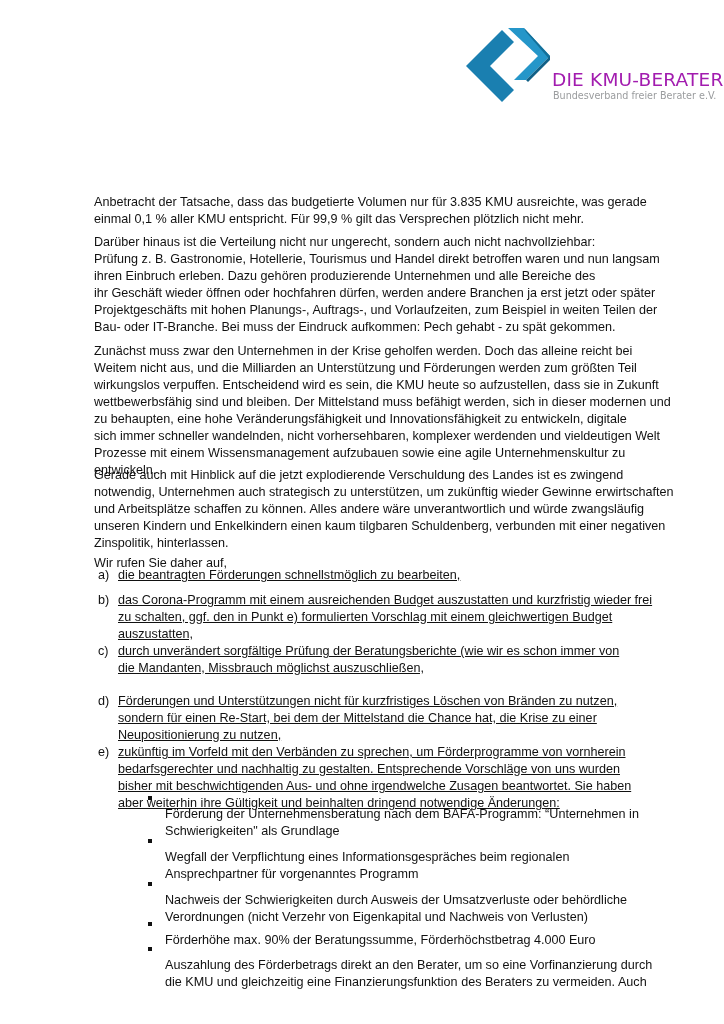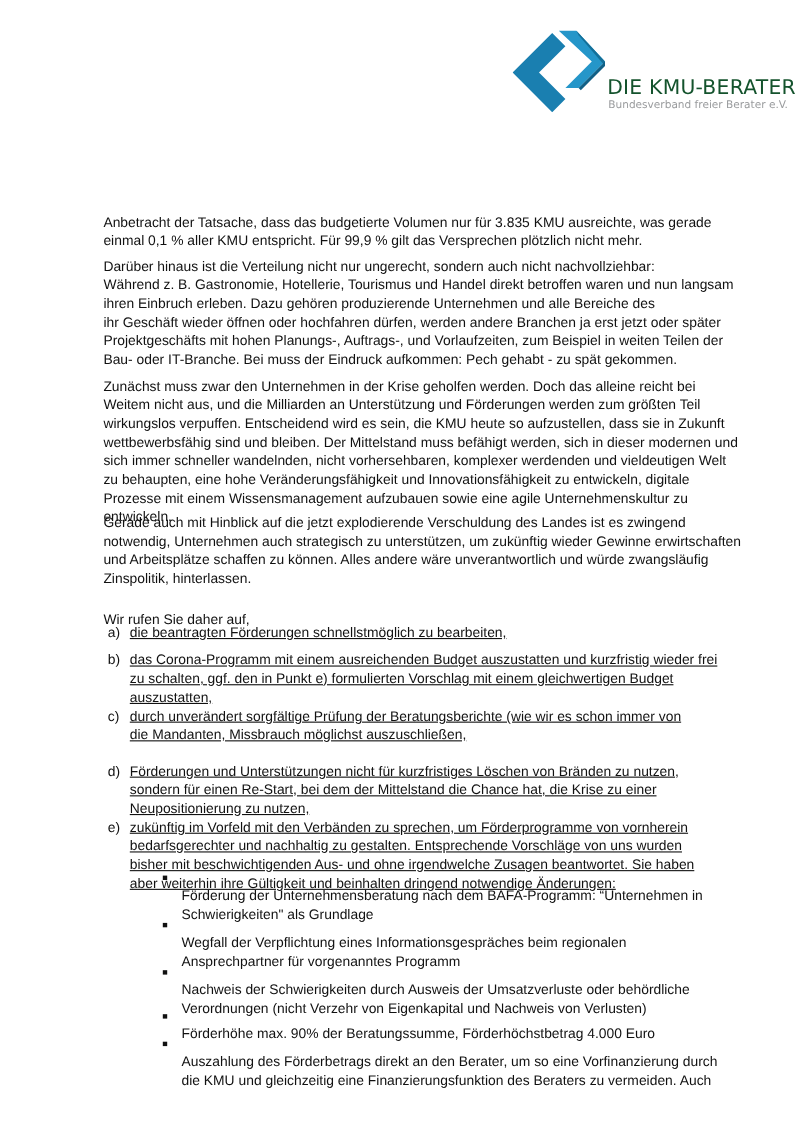--- a/index.html
+++ b/index.html
@@ -6,21 +6,21 @@
   body {
     width: 724px; height: 1024px; position: relative; overflow: hidden;
     background: #ffffff; color: #111111;
     font-family: "Liberation Sans", sans-serif;
   }
   .logo { position: absolute; left: 466px; top: 26px; width: 240px; height: 80px; }
   .logo svg { position: absolute; left: 0; top: 0; }
   .logo-title {
     position: absolute; left: 86px; top: 44px;
     font-family: "DejaVu Sans", sans-serif; font-size: 18.5px; letter-spacing: 0.2px;
-    color: #14532d; white-space: nowrap; line-height: 20px;
+    color: #a21caf; white-space: nowrap; line-height: 20px;
   }
   .logo-sub {
     position: absolute; left: 87px; top: 64px;
     font-family: "DejaVu Sans", sans-serif; font-size: 9.6px;
     color: #9a9c9e; white-space: nowrap; line-height: 12px;
   }
 
   .content { position: absolute; left: 78px; top: 178px; width: 590px; font-size: 12.6px; line-height: 17px; }
   .para { margin: 16px; }
   .p1 { position: absolute; top: 0; }
@@ -64,42 +64,43 @@
 
 <div class="content">
 
   <p class="para p1">
     <span class="line">Anbetracht der Tatsache, dass das budgetierte Volumen nur für 3.835 KMU ausreichte, was gerade</span>
     <span class="line">einmal 0,1 % aller KMU entspricht. Für 99,9 % gilt das Versprechen plötzlich nicht mehr.</span>
   </p>
 
   <p class="para p2">
     <span class="line">Darüber hinaus ist die Verteilung nicht nur ungerecht, sondern auch nicht nachvollziehbar:</span>
-    <span class="line">Während z. B. Gastronomie, Hotellerie, Tourismus und Handel direkt betroffen waren und nun langsam</span>
+    <span class="line">Prüfung z. B. Gastronomie, Hotellerie, Tourismus und Handel direkt betroffen waren und nun langsam</span>
     <span class="line">ihren Einbruch erleben. Dazu gehören produzierende Unternehmen und alle Bereiche des</span>
     <span class="line">ihr Geschäft wieder öffnen oder hochfahren dürfen, werden andere Branchen ja erst jetzt oder später</span>
     <span class="line">Projektgeschäfts mit hohen Planungs-, Auftrags-, und Vorlaufzeiten, zum Beispiel in weiten Teilen der</span>
     <span class="line">Bau- oder IT-Branche. Bei muss der Eindruck aufkommen: Pech gehabt - zu spät gekommen.</span>
   </p>
 
   <p class="para p3">
     <span class="line">Zunächst muss zwar den Unternehmen in der Krise geholfen werden. Doch das alleine reicht bei</span>
     <span class="line">Weitem nicht aus, und die Milliarden an Unterstützung und Förderungen werden zum größten Teil</span>
     <span class="line">wirkungslos verpuffen. Entscheidend wird es sein, die KMU heute so aufzustellen, dass sie in Zukunft</span>
     <span class="line">wettbewerbsfähig sind und bleiben. Der Mittelstand muss befähigt werden, sich in dieser modernen und</span>
+    <span class="line">zu behaupten, eine hohe Veränderungsfähigkeit und Innovationsfähigkeit zu entwickeln, digitale</span>
     <span class="line">sich immer schneller wandelnden, nicht vorhersehbaren, komplexer werdenden und vieldeutigen Welt</span>
-    <span class="line">zu behaupten, eine hohe Veränderungsfähigkeit und Innovationsfähigkeit zu entwickeln, digitale</span>
     <span class="line">Prozesse mit einem Wissensmanagement aufzubauen sowie eine agile Unternehmenskultur zu</span>
     <span class="line">entwickeln.</span>
   </p>
 
   <p class="para p4">
     <span class="line">Gerade auch mit Hinblick auf die jetzt explodierende Verschuldung des Landes ist es zwingend</span>
     <span class="line">notwendig, Unternehmen auch strategisch zu unterstützen, um zukünftig wieder Gewinne erwirtschaften</span>
     <span class="line">und Arbeitsplätze schaffen zu können. Alles andere wäre unverantwortlich und würde zwangsläufig</span>
+    <span class="line">unseren Kindern und Enkelkindern einen kaum tilgbaren Schuldenberg, verbunden mit einer negativen</span>
     <span class="line">Zinspolitik, hinterlassen.</span>
   </p>
 
   <p class="para p5">
     <span class="line">Wir rufen Sie daher auf,</span>
   </p>
 
   <div>
     <div class="list-item" style="top:389px;">
       <span class="list-marker">a)</span>

